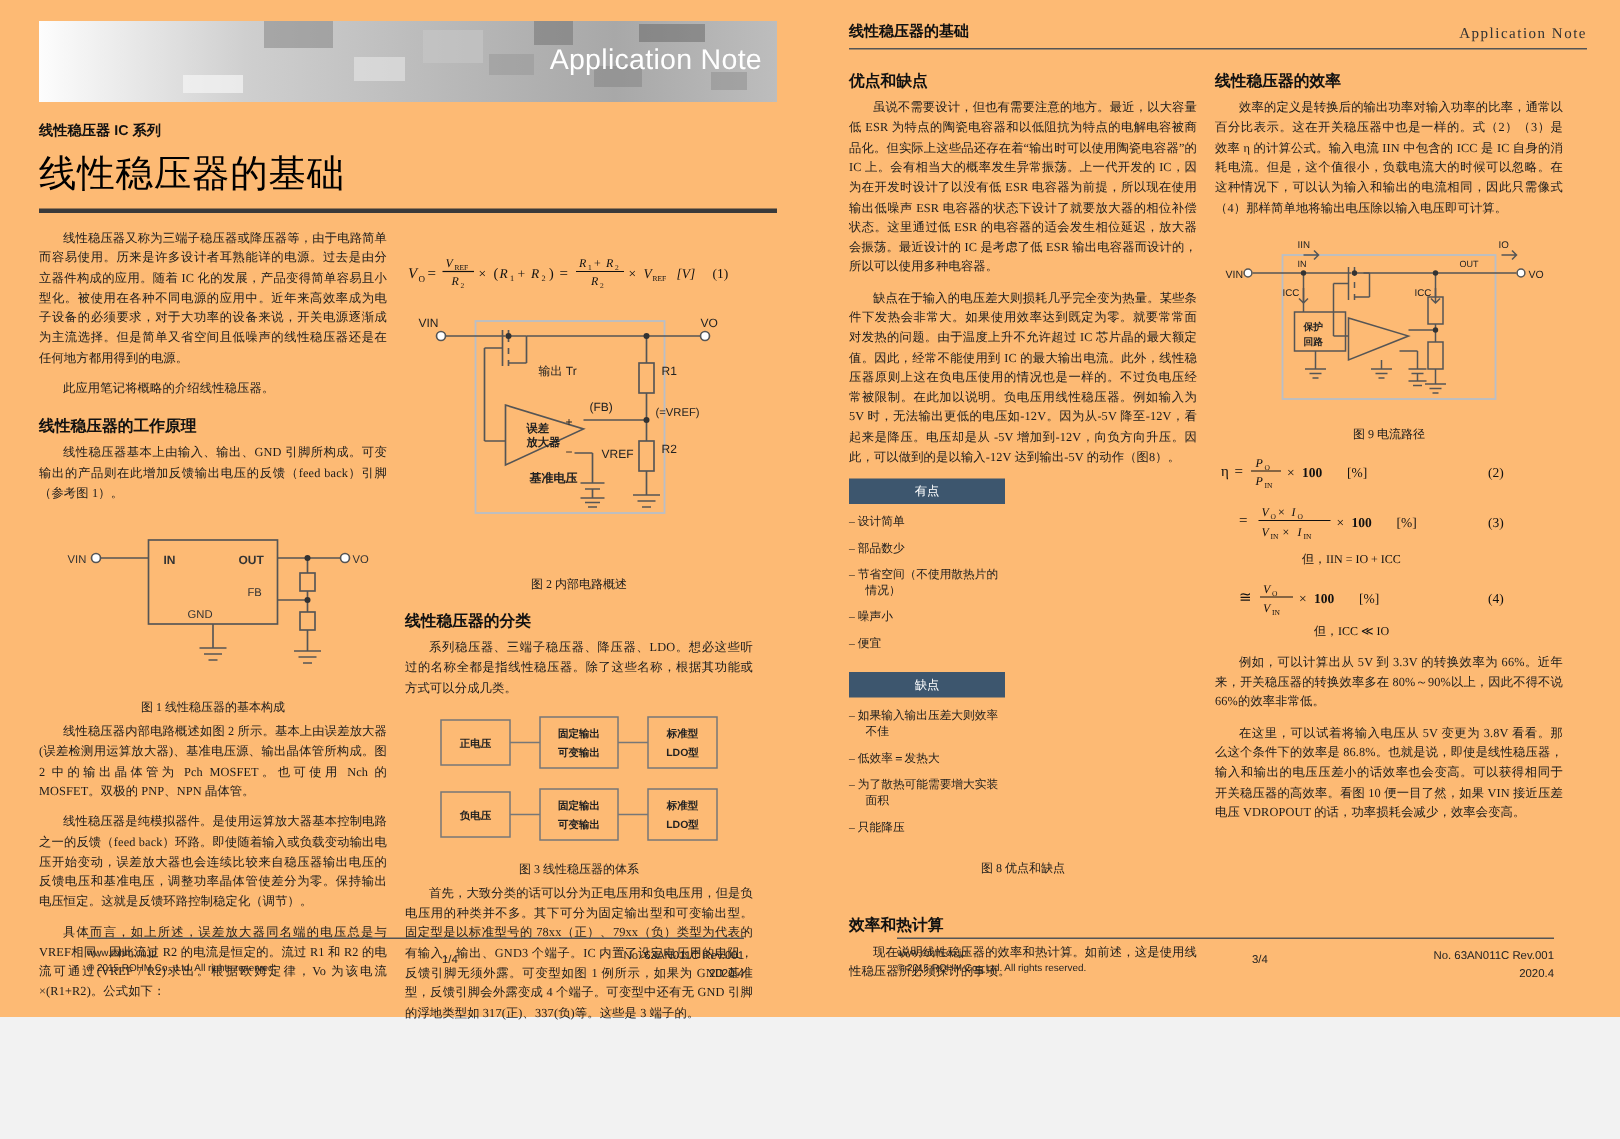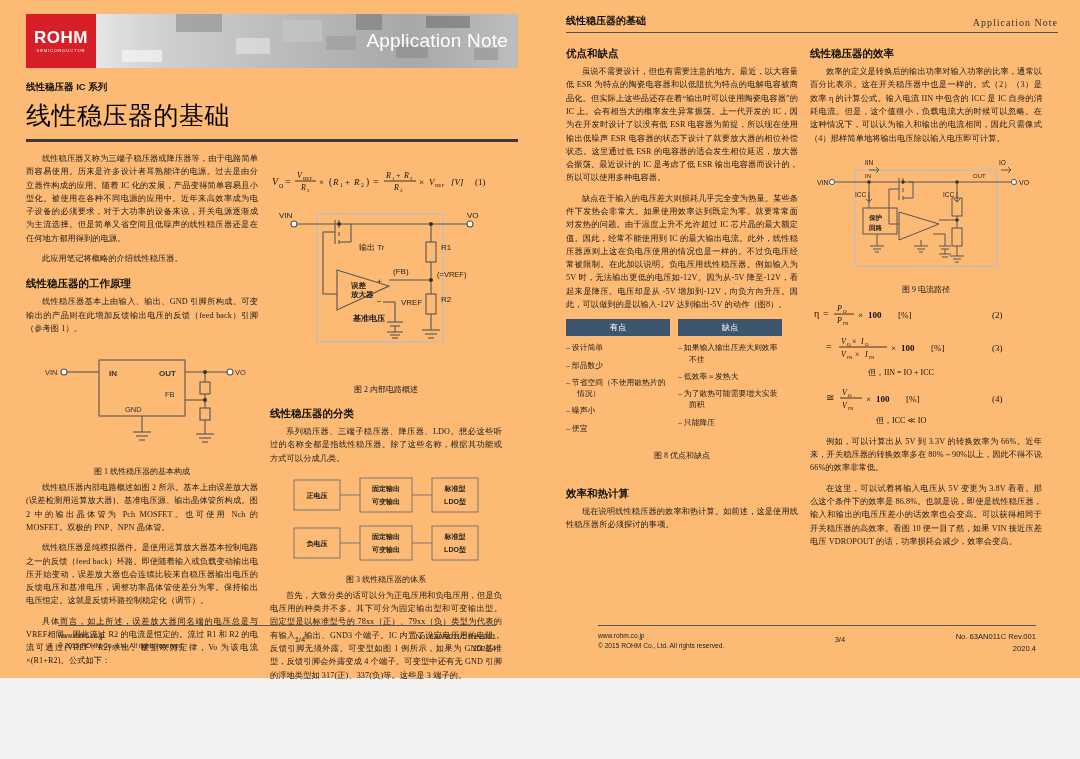--- a/index.html
+++ b/index.html
@@ -90,21 +90,21 @@
 
   
   .fig { display: flex; justify-content: center; align-items: center; }
   svg { display: block; }
   .eq {
     font-family: "Liberation Serif", serif;
     font-size: 9px; color: #111; margin: 12px 0 4px 0;
   }
 
   
-  .ad-table { display: flex; gap: 8px; margin-top: 8px; }
+  .ad-table { display: flex; gap: 8px; margin-top: 8px; flex-direction: column; }
   .ad-col { width: 104px; }
   .ad-head {
     background: #3d566e; color: #fff; text-align: center;
     font-size: 8.2px; padding: 3px 0; font-weight: normal;
   }
   .ad-list { list-style: none; margin: 6px 0 0 0; padding: 0; }
   .ad-list li {
     font-size: 7.8px; line-height: 1.45; color: #1b1b1b;
     padding-left: 11px; text-indent: -11px; margin-bottom: 6px;
   }
@@ -134,24 +134,20 @@
       <div class="banner">
         <div class="blk" style="left:150px;top:0;width:46px;height:18px;"></div>
         <div class="blk" style="left:210px;top:24px;width:34px;height:16px;background:rgba(230,230,230,.6);"></div>
         <div class="blk" style="left:256px;top:6px;width:40px;height:22px;background:rgba(200,200,200,.55);"></div>
         <div class="blk" style="left:300px;top:22px;width:30px;height:14px;background:rgba(150,150,150,.5);"></div>
         <div class="blk" style="left:330px;top:0;width:26px;height:16px;background:rgba(110,110,110,.5);"></div>
         <div class="blk" style="left:370px;top:30px;width:32px;height:14px;background:rgba(130,130,130,.5);"></div>
         <div class="blk" style="left:400px;top:2px;width:44px;height:12px;background:rgba(90,90,90,.45);"></div>
         <div class="blk" style="left:448px;top:34px;width:24px;height:12px;background:rgba(140,140,140,.5);"></div>
         <div class="blk" style="left:96px;top:36px;width:40px;height:12px;background:rgba(245,245,245,.7);"></div>
-        <div class="logo-box">
-          <span class="logo-main">ROHM</span>
-          <span class="logo-sub">SEMICONDUCTOR</span>
-        </div>
         <div class="banner-title">Application Note</div>
       </div>
 
       <div class="doc-series">线性稳压器 IC 系列</div>
       <div class="doc-title">线性稳压器的基础</div>
       <div class="rule-thick"></div>
 
       <div class="cols">
 
         <div class="col">

